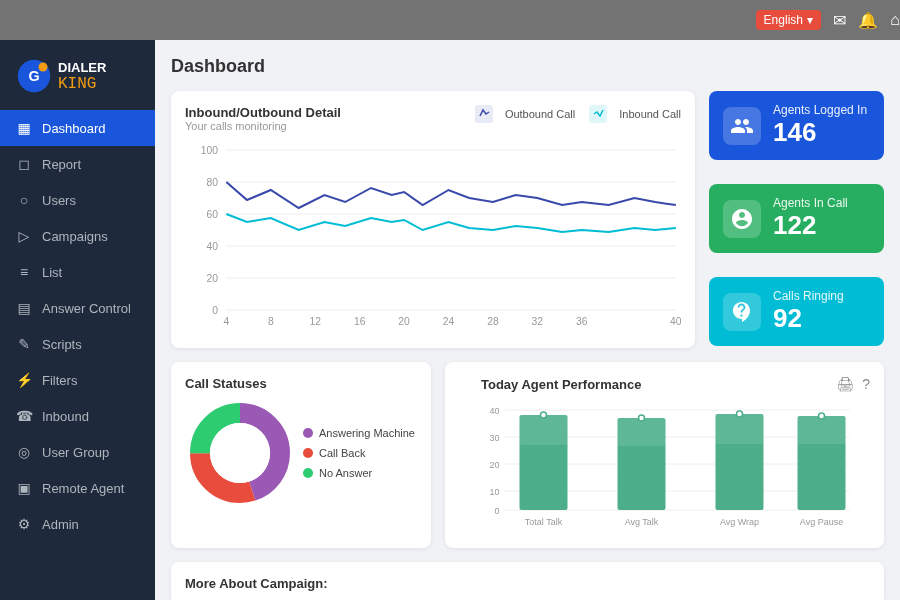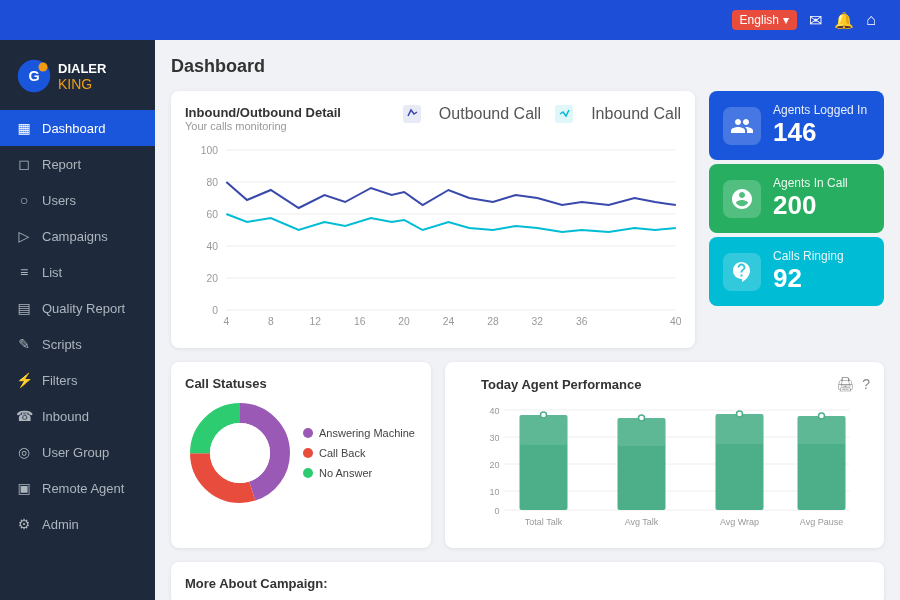--- a/index.html
+++ b/index.html
@@ -1,25 +1,25 @@
 <!DOCTYPE html>
 <html><head>
   <meta charset="utf-8">
   <style>
     * { box-sizing: border-box; margin: 0; padding: 0; }
     body { font-family: Arial, sans-serif; background: #f5f5f5; display: flex; flex-direction: column; height: 600px; width: 900px; overflow: hidden; }
 
     
     .topbar {
-      background: #1d4ed8;
+      background: #737373;
       height: 40px;
       display: flex;
       align-items: center;
       justify-content: flex-end;
-      padding: 0 24px;
+      padding: 0 0;
       gap: 12px;
       flex-shrink: 0;
     }
     .topbar-lang {
       background: #e74c3c;
       color: white;
       border: none;
       border-radius: 4px;
       padding: 3px 8px;
       font-size: 12px;
@@ -105,44 +105,44 @@
     .chart-title { font-size: 13px; font-weight: 600; color: #333; }
     .chart-subtitle { font-size: 11px; color: #999; margin-bottom: 8px; }
     .chart-legend {
       display: flex;
       gap: 14px;
       justify-content: flex-end;
       margin-bottom: 6px;
     }
     .legend-item {
       display: flex;
-      align-items: flex-end;
-      gap: 18px;
-      font-size: 16px;
+      align-items: center;
+      gap: 12px;
+      font-size: 11px;
       color: #555;
     }
     .legend-icon {
       width: 18px;
       height: 18px;
       border-radius: 3px;
       display: flex;
       align-items: center;
       justify-content: center;
     }
     .legend-icon.outbound { background: #e8eaf6; }
     .legend-icon.inbound { background: #e0f7fa; }
 
     
     .chart-svg-wrap { position: relative; }
 
     
     .stat-cards {
       display: flex;
       flex-direction: column;
-      gap: 4px;
+      gap: 24px;
       width: 175px;
       flex-shrink: 0;
     }
     .stat-card {
       border-radius: 8px;
       padding: 12px 14px;
       display: flex;
       align-items: center;
       gap: 12px;
       color: white;
@@ -235,21 +235,21 @@
 
   <div class="sidebar">
     <div class="sidebar-logo">
       <svg class="logo-icon" viewBox="0 0 40 40">
         <circle cx="20" cy="20" r="18" fill="#1a56db"></circle>
         <text x="20" y="26" text-anchor="middle" fill="white" font-size="16" font-weight="bold">G</text>
         <circle cx="30" cy="10" r="5" fill="#f39c12"></circle>
       </svg>
       <div>
         <div style="color:white;font-size:13px;font-weight:bold;">DIALER</div>
-        <div style="color:#f39c12;font-size:14px;">KING</div>
+        <div style="color:#f39c12;font-size:16px;font-family:Liberation Mono, monospace;">KING</div>
       </div>
     </div>
 
     <div class="sidebar-item active">
       <span class="sidebar-item-icon">▦</span>
       <span>Dashboard</span>
     </div>
     <div class="sidebar-item">
       <span class="sidebar-item-icon">◻</span>
       <span>Report</span>
@@ -261,21 +261,21 @@
     <div class="sidebar-item">
       <span class="sidebar-item-icon">▷</span>
       <span>Campaigns</span>
     </div>
     <div class="sidebar-item">
       <span class="sidebar-item-icon">≡</span>
       <span>List</span>
     </div>
     <div class="sidebar-item">
       <span class="sidebar-item-icon">▤</span>
-      <span>Quality Report</span>
+      <span>Answer Control</span>
     </div>
     <div class="sidebar-item">
       <span class="sidebar-item-icon">✎</span>
       <span>Scripts</span>
     </div>
     <div class="sidebar-item">
       <span class="sidebar-item-icon">⚡</span>
       <span>Filters</span>
     </div>
     <div class="sidebar-item">
@@ -375,21 +375,21 @@
           </div>
         </div>
         <div class="stat-card green">
           <div class="stat-card-icon">
             <svg width="24" height="24" viewBox="0 0 24 24" fill="white">
                 <path d="M12 2C6.48 2 2 6.48 2 12s4.48 10 10 10 10-4.48 10-10S17.52 2 12 2zm0 3c1.66 0 3 1.34 3 3s-1.34 3-3 3-3-1.34-3-3 1.34-3 3-3zm0 14.2c-2.5 0-4.71-1.28-6-3.22.03-1.99 4-3.08 6-3.08 1.99 0 5.97 1.09 6 3.08-1.29 1.94-3.5 3.22-6 3.22z"></path>
               </svg>
           </div>
           <div>
             <div class="stat-card-label">Agents In Call</div>
-            <div class="stat-card-value">200</div>
+            <div class="stat-card-value">122</div>
           </div>
         </div>
         <div class="stat-card teal">
           <div class="stat-card-icon">
             <svg width="24" height="24" viewBox="0 0 24 24" fill="white">
                 <path d="M11.5 2C6.81 2 3 5.81 3 10.5S6.81 19 11.5 19h.5v3c4.86-2.34 8-7 8-11.5C20 5.81 16.19 2 11.5 2zm1 14.5h-2v-2h2v2zm0-4h-2c0-3.25 3-3 3-5 0-1.1-.9-2-2-2s-2 .9-2 2h-2c0-2.21 1.79-4 4-4s4 1.79 4 4c0 2.5-3 2.75-3 5z"></path>
               </svg>
           </div>
           <div>
             <div class="stat-card-label">Calls Ringing</div>

